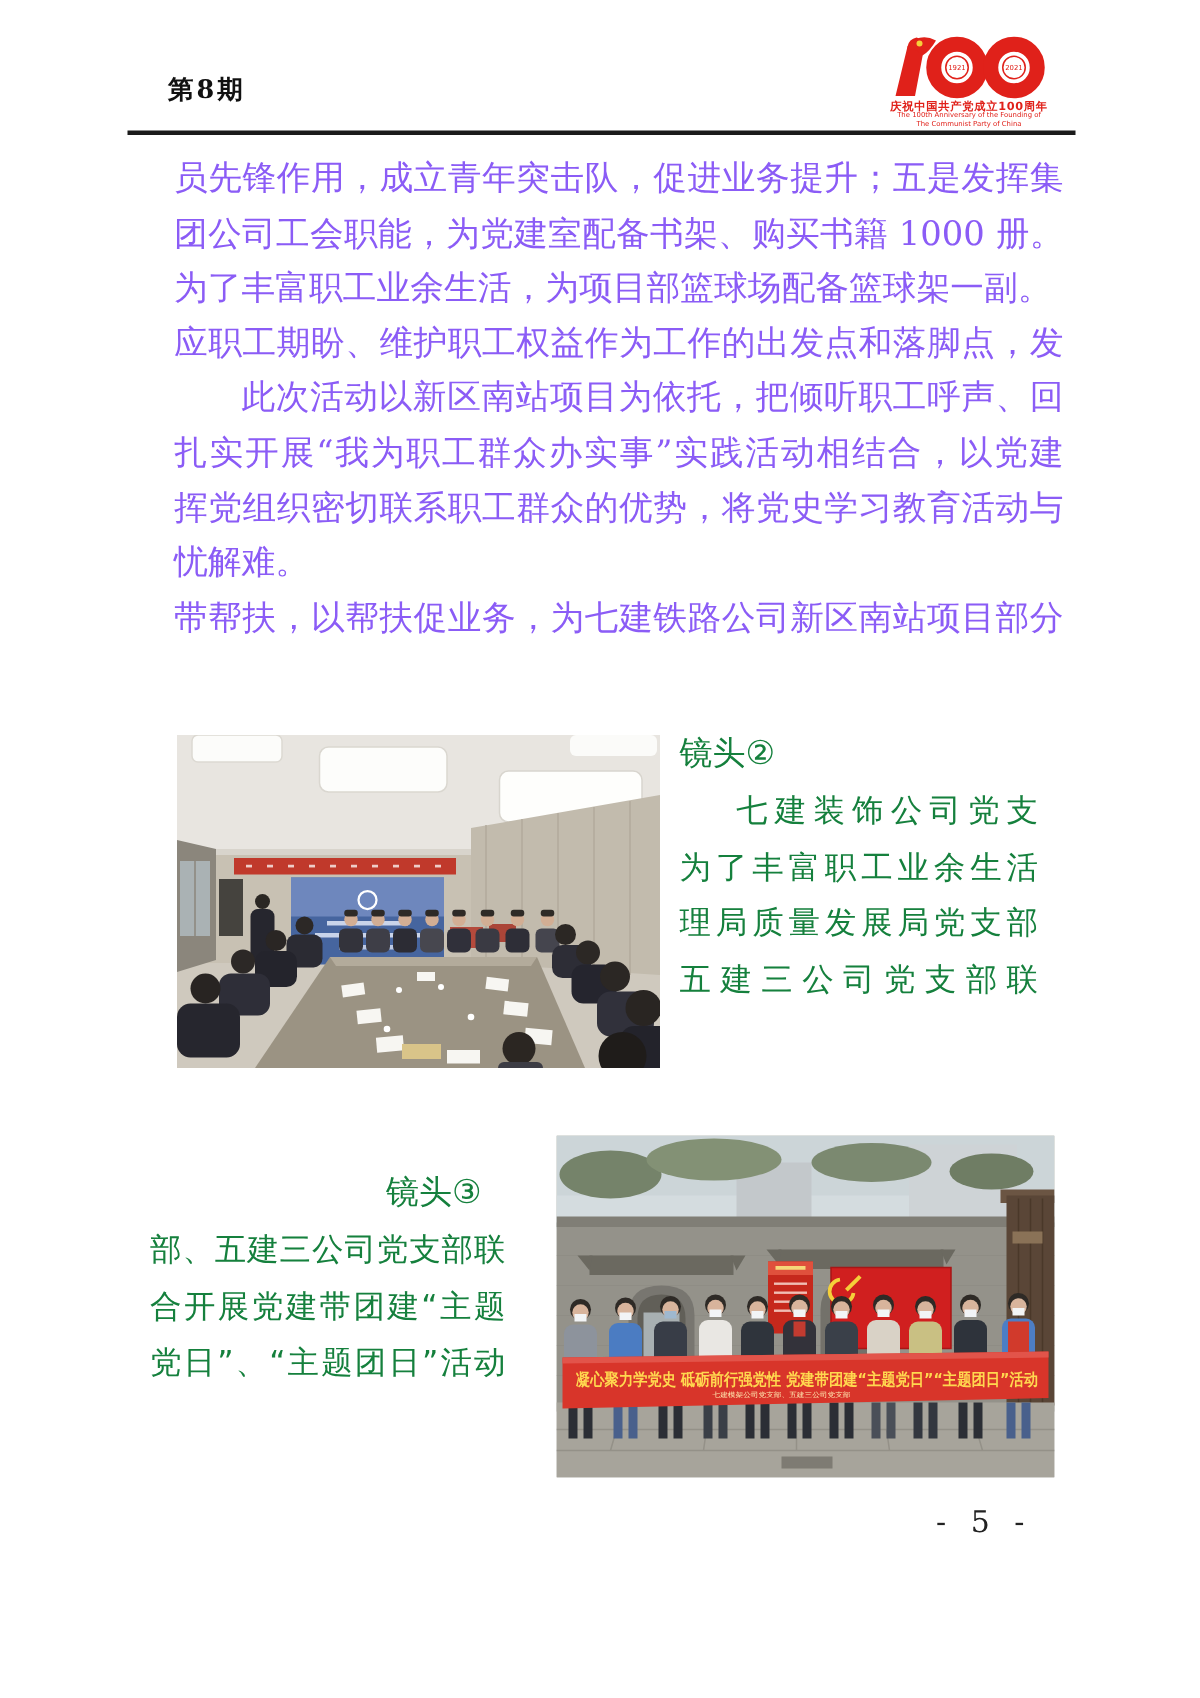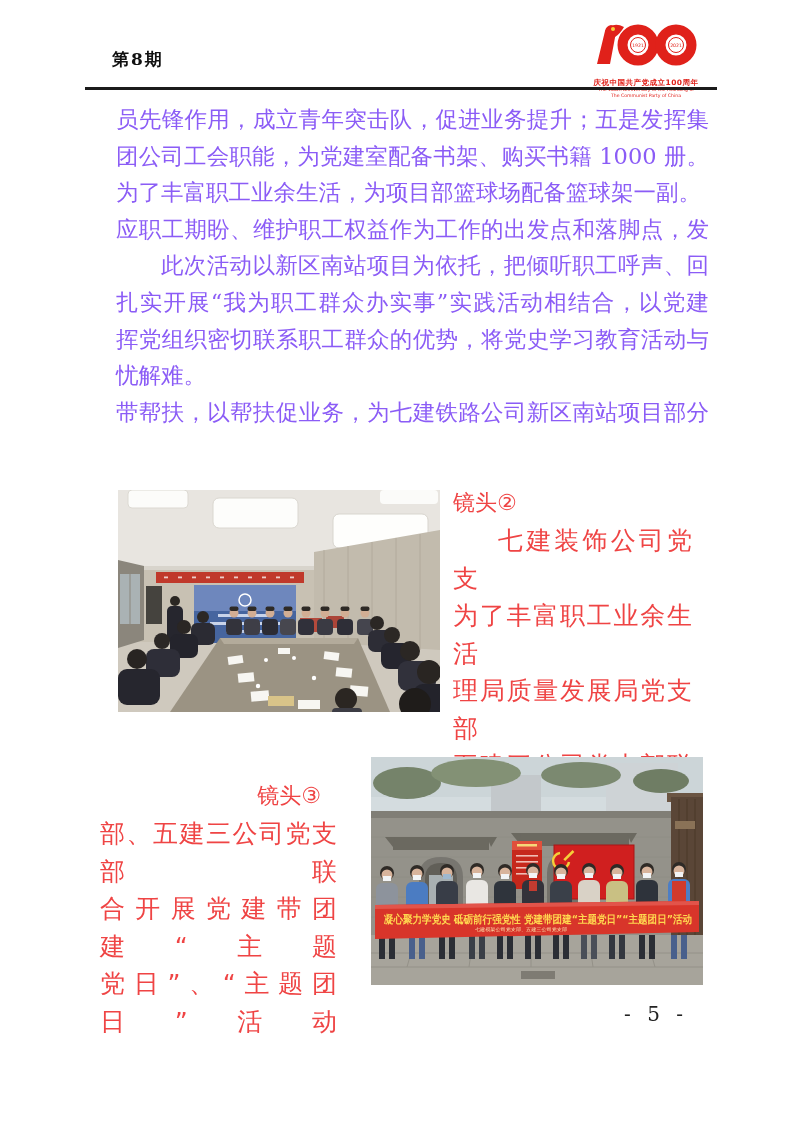--- a/index.html
+++ b/index.html
@@ -5,43 +5,43 @@
   *{margin:0;padding:0;box-sizing:border-box}
   html,body{background:#ffffff}
   .page{position:relative;width:800px;height:1132px;background:#fff;overflow:hidden;
         font-family:"DejaVu Serif","Liberation Serif",serif;color:#1a1a1a}
 
   
   .issue{position:absolute;left:112px;top:48px;font-size:17px;font-weight:700;letter-spacing:2px;color:#111}
   .logo{position:absolute;left:584px;top:22px;width:124px;text-align:center;color:#e0211a;line-height:1.1;
         font-family:"DejaVu Sans","Liberation Sans",sans-serif}
   .logo svg{display:block;margin:0 auto}
-  .logo-cn{font-size:7.5px;font-weight:700;letter-spacing:.5px;margin-top:13px;color:#e0211a}
+  .logo-cn{font-size:7.5px;font-weight:700;letter-spacing:.5px;margin-top:1px;color:#e0211a}
   .logo-en{font-size:4.6px;line-height:1.25;color:#e0211a}
   .rule{position:absolute;left:85px;top:87px;width:632px;height:3px;background:#1b1b1b}
 
   
   .article{position:absolute;left:116px;top:101px;width:593px}
   .bline{font-size:22.5px;line-height:36.6px;color:#8b5cf6;
          text-align:justify;text-align-last:justify;text-justify:inter-ideograph}
   .bline.indent{text-indent:2em}
   .bline.plast{text-align-last:left}
 
   
   .photo{position:absolute;display:block}
   #photo1{left:118px;top:490px;width:322px;height:222px}
   #photo2{left:371px;top:757px;width:332px;height:228px}
 
   
-  .caption{position:absolute;font-family:"DejaVu Sans","Liberation Sans",sans-serif;color:#ef4444}
+  .caption{position:absolute;font-family:"DejaVu Sans","Liberation Sans",sans-serif;color:#15803d}
   #caption1{left:453px;top:484px;width:239px}
   #caption2{left:100px;top:777px;width:237px}
   .cap-title{font-size:22px;line-height:38px;font-weight:500}
   .cap-title.right{text-align:right;padding-right:16px}
-  .cline{font-size:25px;line-height:37.5px;font-weight:500;
+  .cline{font-size:21px;line-height:37.5px;font-weight:500;
          text-align:justify;text-align-last:justify;text-justify:inter-ideograph}
   .cline.cindent{text-indent:1.8em}
 
   
   .page-num{position:absolute;left:598px;top:1002px;width:116px;text-align:center;
             font-size:20px;letter-spacing:5px;color:#222}
 </style>
 </head>
 <body>
 

